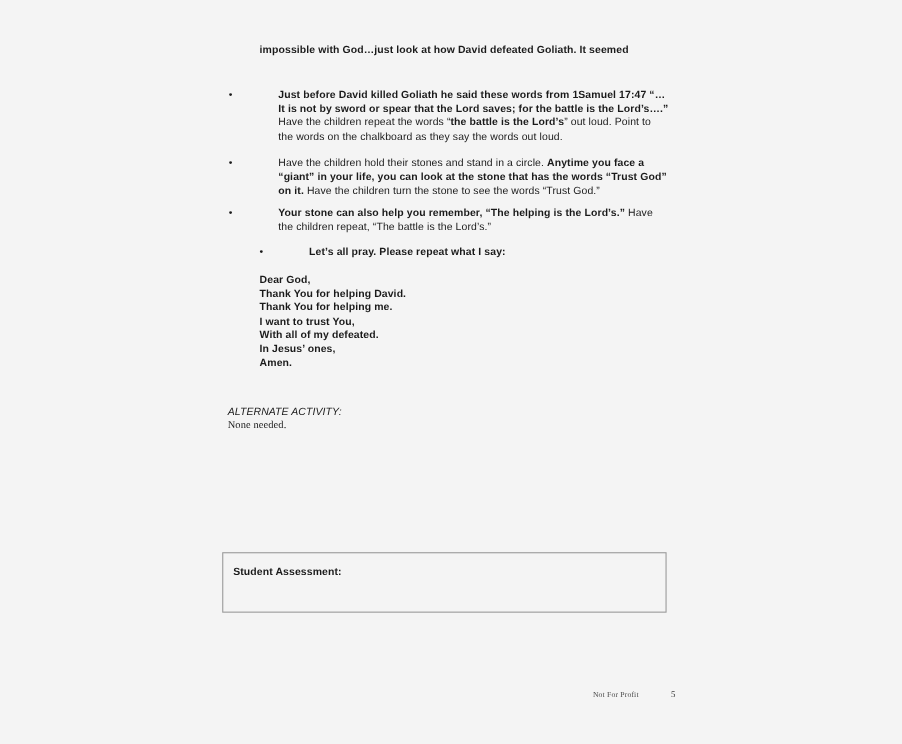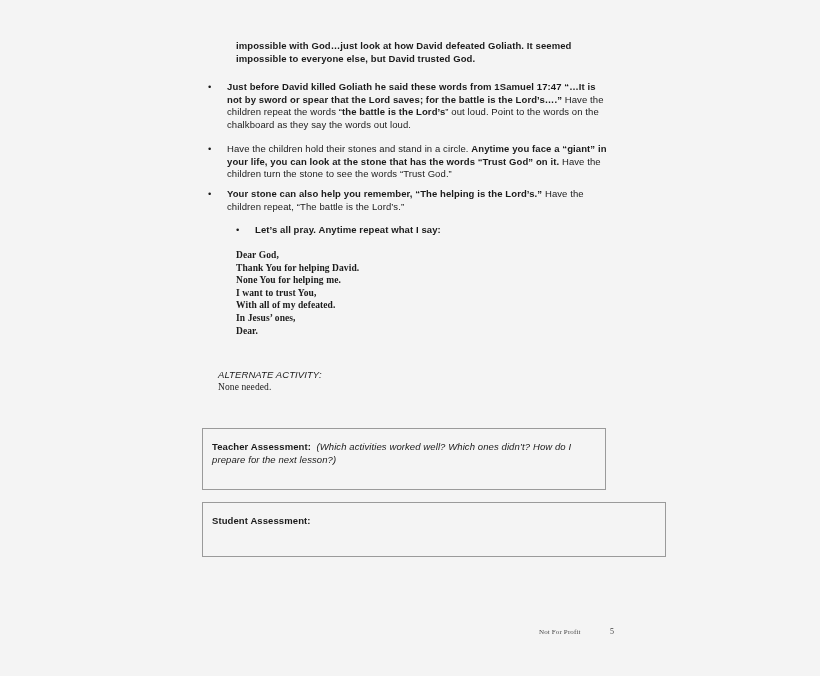--- a/index.html
+++ b/index.html
@@ -35,36 +35,35 @@
     position: absolute;
     left: 0;
     top: 0;
     width: 10px;
     font-size: 9.5px;
     line-height: 12.6px;
     text-align: left;
   }
   .bullet-text {
     display: block;
-    margin-left: 19px;
+    margin-left: 45px;
     font-size: 9.5px;
     line-height: 12.6px;
     letter-spacing: 0.01em;
   }
 
   b, .b { font-weight: bold; }
 
   
   .prayer {
     position: absolute;
     font-size: 9.5px;
     line-height: 12.6px;
     font-weight: bold;
     letter-spacing: 0.01em;
-    font-family: Liberation Serif, serif;
   }
   .prayer div { white-space: pre; }
 
   
   .alt-block {
     position: absolute;
     font-size: 9.5px;
     line-height: 13px;
     letter-spacing: 0.01em;
   }
@@ -109,62 +108,58 @@
     color: #3c3c3c;
   }
 </style>
 </head>
 <body>
 
 <div class="page">
 
   <div class="para" style="left:236px; top:40px; width:372px;">
     <b>impossible with God…just look at how David defeated Goliath.  It seemed</b><br>
-    <b>impossible to everyone else, but David trusted God.</b>
   </div>
 
   <div class="bullet-row" style="left:208px; top:81px; width:400px;">
     <span class="bullet-mark">•</span>
     <span class="bullet-text"><b>Just before David killed Goliath he said these words from 1Samuel 17:47 “…It is not by sword or spear that the Lord saves; for the battle is the Lord’s….”</b><span> Have the children repeat the words “</span><b>the battle is the Lord’s</b><span>” out loud.  Point to the words on the chalkboard as they say the words out loud.</span></span>
   </div>
 
   <div class="bullet-row" style="left:208px; top:143px; width:400px;">
     <span class="bullet-mark">•</span>
     <span class="bullet-text"><span>Have the children hold their stones and stand in a circle. </span><b>Anytime you face a “giant” in your life, you can look at the stone that has the words “Trust God” on it.</b><span> Have the children turn the stone to see the words “Trust God.”</span></span>
   </div>
 
   <div class="bullet-row" style="left:208px; top:188px; width:400px;">
     <span class="bullet-mark">•</span>
     <span class="bullet-text"><b>Your stone can also help you remember, “The helping is the Lord’s.”</b><span> Have the children repeat, “The battle is the Lord’s.”</span></span>
   </div>
 
   <div class="bullet-row" style="left:236px; top:224px; width:380px;">
     <span class="bullet-mark">•</span>
-    <span class="bullet-text"><b>Let’s all pray. Anytime repeat what I say:</b></span>
+    <span class="bullet-text"><b>Let’s all pray. Please repeat what I say:</b></span>
   </div>
 
   <div class="prayer" style="left:236px; top:249px;">
     <div>Dear God,</div>
     <div>Thank You for helping David.</div>
-    <div>None You for helping me.</div>
+    <div>Thank You for helping me.</div>
     <div>I want to trust You,</div>
     <div>With all of my defeated.</div>
     <div>In Jesus’ ones,</div>
-    <div>Dear.</div>
+    <div>Amen.</div>
   </div>
 
-  <div class="alt-block" style="left:218px; top:368px;">
+  <div class="alt-block" style="left:207px; top:368px;">
     <span class="alt-title">ALTERNATE ACTIVITY:</span>
     <span class="alt-body">None needed.</span>
   </div>
 
-  <div class="assess-box" style="left:202px; top:428px; width:404px; height:62px;">
-    <div class="assess-inner"><span class="assess-label">Teacher Assessment:</span><span class="assess-hint">&nbsp; <span>(Which activities worked well? Which ones didn’t? How do I prepare for the next lesson?)</span></span></div>
-  </div>
 
-  <div class="assess-box" style="left:202px; top:502px; width:464px; height:55px;">
+  <div class="assess-box" style="left:202px; top:502px; width:404px; height:55px;">
     <div class="assess-inner"><span class="assess-label">Student Assessment:</span></div>
   </div>
 
   <div class="footer" style="left:539px; top:628px;">Not For Profit</div>
   <div class="footer-page" style="left:610px; top:627px;">5</div>
 
 </div>
 
 </body></html>

